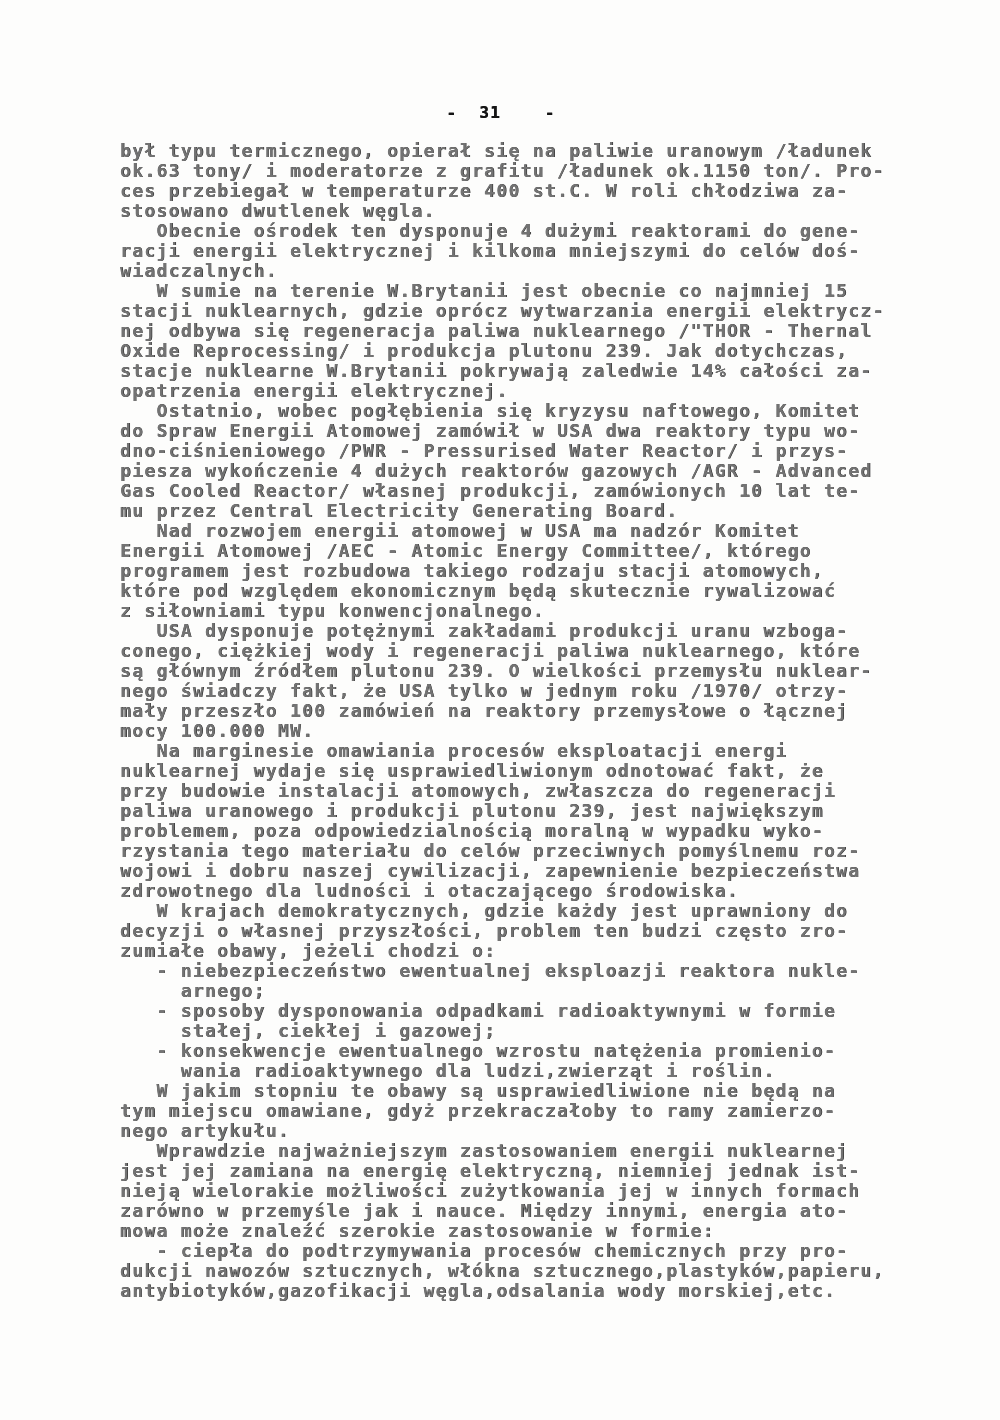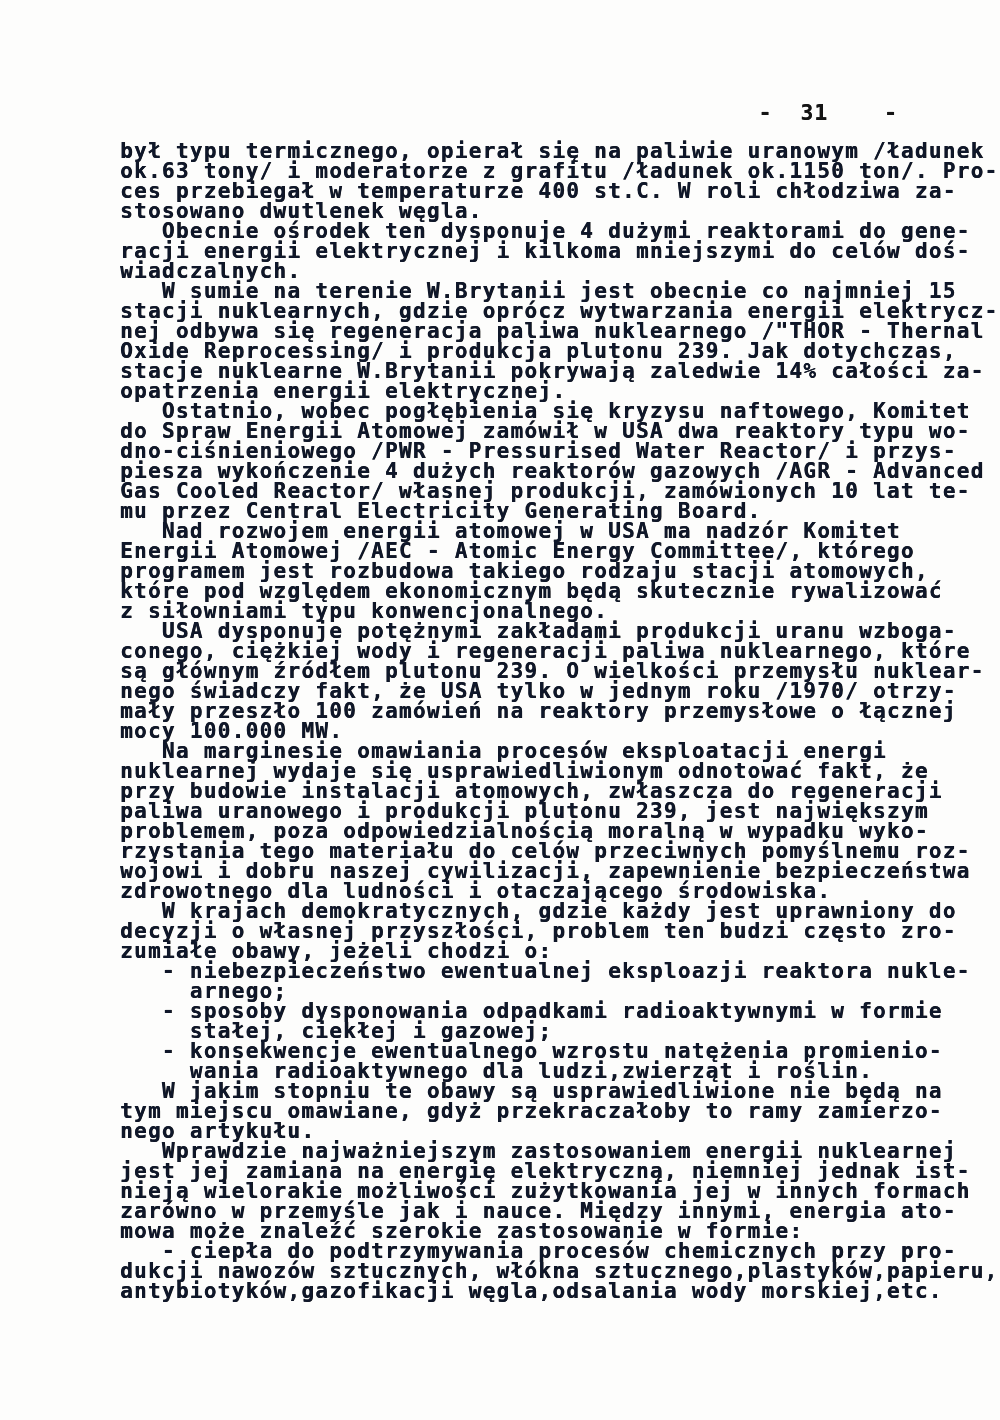--- a/index.html
+++ b/index.html
@@ -11,44 +11,44 @@
     position: relative;
     width: 1000px;
     height: 1420px;
     background: #fdfdfc;
     overflow: hidden;
     font-family: "DejaVu Sans Mono", "Liberation Mono", monospace;
   }
   .page-header {
     position: absolute;
     top: 102px;
-    left: 136px;
+    left: 120px;
     width: 762px;
-    text-align: right;
+    text-align: center;
     font-family: "DejaVu Sans Mono", "Liberation Mono", monospace;
     font-weight: bold;
-    font-size: 21px;
+    font-size: 16px;
     line-height: 22px;
     letter-spacing: 1.3px;
     white-space: pre;
     color: #141414;
     text-shadow: 0.4px 0 0 #141414;
   }
   .body-text {
     position: absolute;
     top: 141px;
     left: 120px;
     margin: 0;
     font-family: "DejaVu Sans Mono", "Liberation Mono", monospace;
     font-weight: bold;
-    font-size: 21px;
+    font-size: 18px;
     line-height: 20px;
     letter-spacing: 1.3px;
     white-space: pre;
-    color: #0f172a;
+    color: #737373;
     text-shadow: 0.4px 0 0 #141414;
   }
 </style>
 </head>
 <body>
 
 <div class="page">
   <div class="page-header">-  31    -</div>
   <pre class="body-text">był typu termicznego, opierał się na paliwie uranowym /ładunek
 ok.63 tony/ i moderatorze z grafitu /ładunek ok.1150 ton/. Pro-

